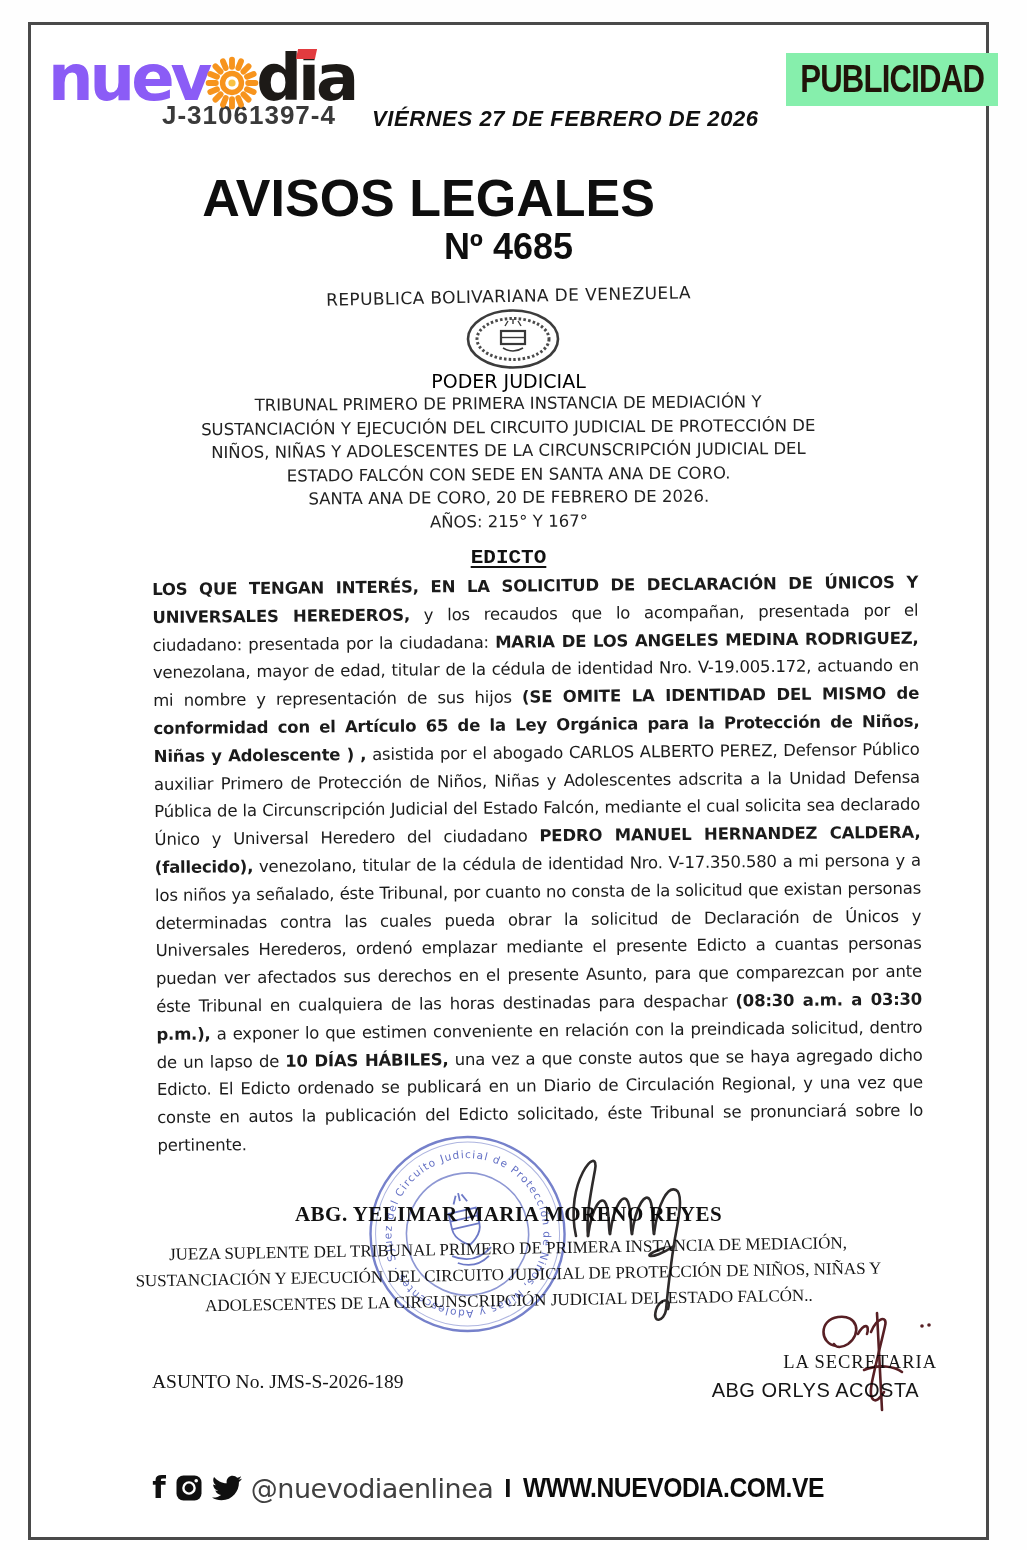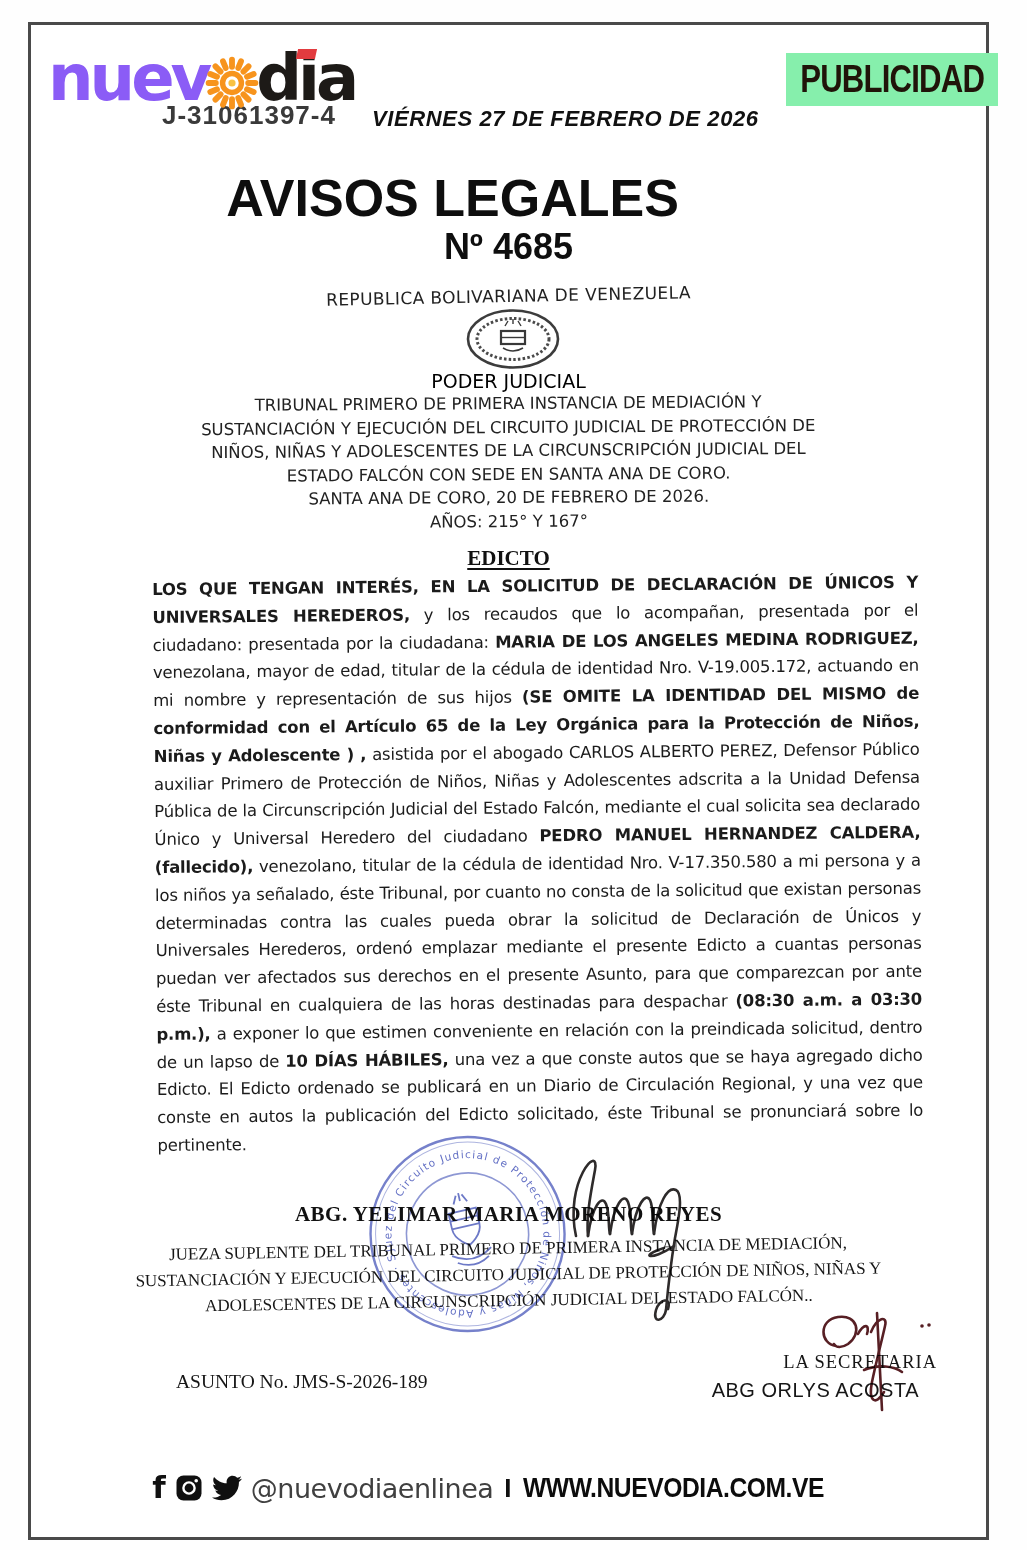--- a/index.html
+++ b/index.html
@@ -19,35 +19,35 @@
   .lg-dark{color:#1d1a17;}
   .lg-i{position:relative;color:#1d1a17;}
   .lg-i .accent{position:absolute;left:-1px;top:1px;width:19px;height:10px;background:#E23B3F;
                 transform:skewX(-12deg);}
   .logo svg{margin:0 -3px -2px -3px;}
   .registration{position:absolute;left:162px;top:100px;font-family:"Liberation Sans",sans-serif;
                 font-weight:bold;font-size:26px;color:#3a3a3a;letter-spacing:1px;}
   .issue-date{position:absolute;left:372px;top:106px;font-family:"Liberation Sans",sans-serif;
               font-weight:bold;font-size:22px;color:#111;letter-spacing:0.6px;font-style:italic;}
   
-  .notice-title{position:absolute;left:36px;width:833px;top:168px;text-align:center;
+  .notice-title{position:absolute;left:12px;width:833px;top:168px;text-align:center;
                 font-family:"Liberation Sans",sans-serif;font-weight:bold;font-size:52px;
                 color:#0e0e0e;letter-spacing:0px;}
   .notice-number{position:absolute;left:28px;width:961px;top:226px;text-align:center;
                  font-family:"Liberation Sans",sans-serif;font-weight:bold;font-size:36px;color:#0e0e0e;}
   
   .republic{position:absolute;left:28px;width:961px;top:286px;text-align:center;font-size:17px;
             letter-spacing:0.4px;color:#222;transform:rotate(-1.2deg);}
   .seal{position:absolute;left:465px;top:308px;}
   .poder{position:absolute;left:28px;width:961px;top:370px;text-align:center;font-size:19px;color:#000000;}
   .court-block{position:absolute;left:28px;width:961px;top:392px;text-align:center;
                font-size:16.5px;line-height:23.5px;color:#222;transform:rotate(-0.4deg);}
   
   .edicto-heading{position:absolute;left:28px;width:961px;top:546px;text-align:center;
-                  font-family:Liberation Serif, serif;font-weight:bold;font-size:21px;color:#111;}
+                  font-family:Liberation Mono, monospace;font-weight:bold;font-size:21px;color:#111;}
   .edicto-heading span{text-decoration:underline;text-decoration-thickness:2px;text-underline-offset:3px;}
   .edicto-body{position:absolute;left:152px;top:576px;width:766px;text-align:justify;
                font-size:16.5px;line-height:27.8px;letter-spacing:-0.2px;color:#1b1b1b;
                transform:rotate(-0.55deg);transform-origin:left top;}
   .edicto-body .seg-bold{font-weight:bold;}
   
   .stamp{position:absolute;left:366px;top:1132px;opacity:0.88;mix-blend-mode:multiply;
          transform:rotate(-13deg);z-index:4;}
   .judge-sign{position:absolute;left:556px;top:1138px;z-index:5;mix-blend-mode:multiply;}
   .judge-name{position:absolute;left:28px;width:961px;top:1202px;text-align:center;
@@ -55,21 +55,21 @@
               letter-spacing:0.5px;z-index:3;}
   .judge-titles{position:absolute;left:28px;width:961px;top:1236px;text-align:center;
                 font-family:"Liberation Serif",serif;font-size:17px;line-height:26px;color:#161616;
                 transform:rotate(-1deg);z-index:3;}
   .sec-sign{position:absolute;left:806px;top:1308px;z-index:5;mix-blend-mode:multiply;}
   .sec-title{position:absolute;right:90px;top:1352px;font-family:"Liberation Serif",serif;
              font-size:18.5px;letter-spacing:1px;color:#161616;}
   .sec-name{position:absolute;right:108px;top:1379px;font-family:"Liberation Sans",sans-serif;
             font-size:20px;color:#161616;letter-spacing:0.5px;}
   .case-info{position:absolute;left:152px;top:1366px;font-family:"Liberation Serif",serif;
-             font-size:19.5px;line-height:31px;color:#161616;margin-left:24px;}
+             font-size:19.5px;line-height:31px;color:#161616;}
   
   .footer{position:absolute;left:28px;width:961px;top:1472px;display:flex;align-items:center;
           justify-content:center;gap:9px;}
   .fb{font-family:"DejaVu Sans",sans-serif;font-weight:bold;font-size:31px;color:#101010;
       line-height:30px;margin-top:-3px;}
   .handle{font-size:27px;color:#404040;letter-spacing:-0.5px;}
   .sep{font-family:"Liberation Sans",sans-serif;font-weight:bold;font-size:26px;color:#101010;margin:0 2px;}
   .website{font-family:"Liberation Sans",sans-serif;font-weight:bold;font-size:28px;color:#0c0c0c;
            display:inline-block;transform:scaleX(0.88);transform-origin:left center;letter-spacing:-0.5px;}
 </style>

